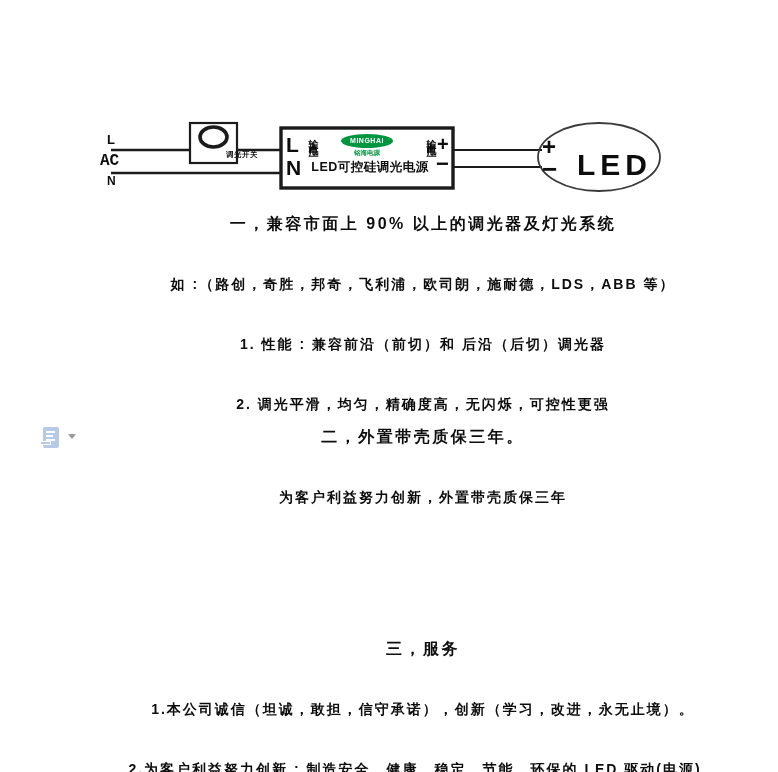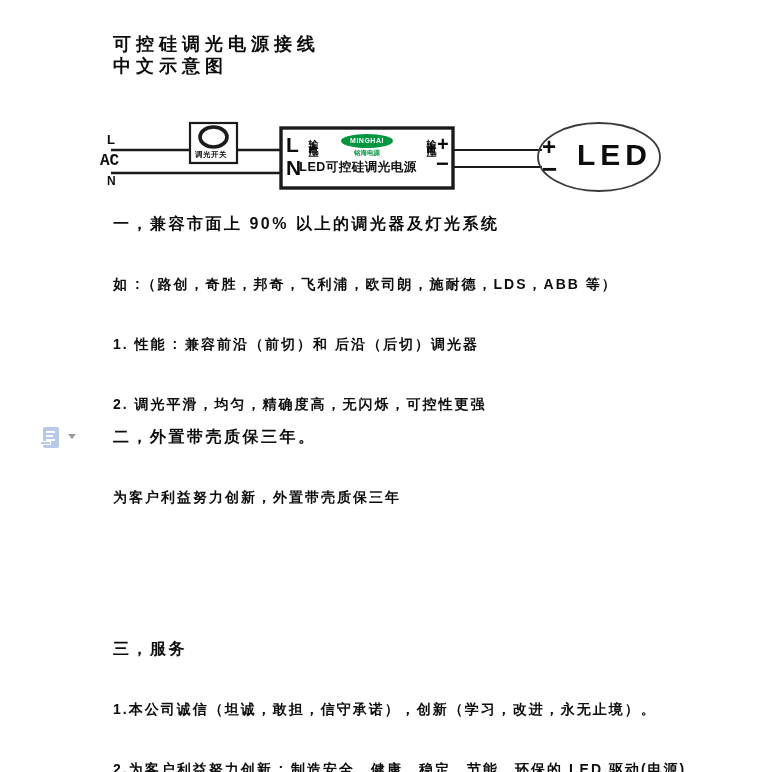--- a/index.html
+++ b/index.html
@@ -17,41 +17,41 @@
     font-size:18px; font-weight:bold; letter-spacing:5px; line-height:22px;
   }
 
   
   .diagram { position:absolute; left:95px; top:108px; width:600px; height:100px; }
   .diagram svg { position:absolute; left:0; top:0; }
   .dlabel { position:absolute; white-space:nowrap; font-weight:bold; }
   .lbl-live   { left:12px;  top:24px; font-size:13px; }
   .lbl-ac     { left:5px;   top:44px; font-size:16px;font-family:Liberation Mono, monospace; }
   .lbl-n      { left:12px;  top:66px; font-size:12px; }
-  .lbl-switch { left:81px;  top:42px; width:70px; font-size:7.5px; text-align:center; letter-spacing:0.5px; }
+  .lbl-switch { left:112px;  top:42px; width:70px; font-size:7.5px; text-align:center; letter-spacing:0.5px; }
   .psu-l      { left:191px; top:25px; font-size:21px; }
   .psu-n      { left:191px; top:48px; font-size:21px; }
   .vtext      { writing-mode:vertical-rl; text-orientation:upright; font-size:10px; letter-spacing:3px; line-height:10px; }
   .psu-in-v   { left:213px; top:23px; }
   .psu-out-v  { left:331px; top:23px; }
   .logo {
     position:absolute; left:246px; top:26px; width:52px; height:14px;
     background:#009640; border-radius:50%;
     color:#ffffff; font-size:7px; font-weight:bold; text-align:center; line-height:14px; letter-spacing:0.5px;
   }
   .logo-sub { left:246px; top:41px; width:52px; text-align:center; font-size:6.5px; color:#009640; font-weight:bold; }
-  .psu-name { left:188px; top:51px; width:150px; text-align:center; font-size:12.5px; letter-spacing:0.5px; }
+  .psu-name { left:200px; top:51px; width:150px; text-align:center; font-size:12.5px; letter-spacing:0.5px; }
   .psu-plus  { left:342px; top:25px; font-size:20px; font-weight:900; }
   .psu-minus { left:341px; top:43px; font-size:22px; font-weight:900; }
   .led-plus  { left:447px; top:25px; font-size:24px; font-weight:900; }
   .led-minus { left:447px; top:46px; font-size:26px; font-weight:900; }
-  .led-label { left:482px; top:30px; font-size:30px; font-weight:900; letter-spacing:5px; }
+  .led-label { left:482px; top:40px; font-size:30px; font-weight:900; letter-spacing:5px; }
 
   
-  .section { position:absolute; left:113px; width:620px; }
+  .section { position:absolute; left:113px; width:620px;text-align:center; }
   .sec-1 { top:214px; }
   .sec-2 { top:427px; }
   .sec-3 { top:639px; }
   .sec-heading { font-size:16px; font-weight:bold; letter-spacing:2.5px; line-height:19px; margin-bottom:24px; white-space:nowrap; }
   .sec-line    { font-size:14px; font-weight:bold; letter-spacing:2px; line-height:17px; margin-bottom:28px; white-space:nowrap;margin-top:43px; }
 
   
   .paste-btn { position:absolute; left:43px; top:427px; display:flex; align-items:flex-start; gap:9px; cursor:pointer; }
   .paste-doc { width:16px; height:21px; background:#b7c9e8; border-radius:2px; position:relative; }
   .paste-doc .pline { position:absolute; left:3px; height:2px; background:#ffffff; }
@@ -59,24 +59,20 @@
   .paste-doc .pline:nth-child(2){ top:8px;  width:7px; }
   .paste-doc .pline:nth-child(3){ top:12px; width:9px; }
   .paste-doc .ptab { position:absolute; left:-3px; bottom:3px; width:11px; height:4px; background:#b7c9e8; border:1px solid #ffffff; }
   .paste-arrow { margin-top:7px; width:0; height:0; border-left:4px solid transparent; border-right:4px solid transparent; border-top:5px solid #9b9b9b; }
 </style>
 </head>
 <body>
 
 <div class="canvas">
 
-  <div class="doc-title">
-    <div>可控硅调光电源接线</div>
-    <div>中文示意图</div>
-  </div>
 
   <div class="diagram">
     <svg width="600" height="100" viewBox="0 0 600 100">
 
       <line x1="16" y1="42" x2="95" y2="42" stroke="#1b1b1b" stroke-width="2.4"></line>
       <line x1="142" y1="42" x2="186" y2="42" stroke="#1b1b1b" stroke-width="2.4"></line>
       <line x1="16" y1="65" x2="186" y2="65" stroke="#1b1b1b" stroke-width="2.4"></line>
 
       <rect x="95" y="15" width="47" height="40" fill="#ffffff" stroke="#1b1b1b" stroke-width="2.2"></rect>
       <ellipse cx="118.5" cy="29" rx="13.5" ry="10" fill="none" stroke="#1b1b1b" stroke-width="3.6"></ellipse>

